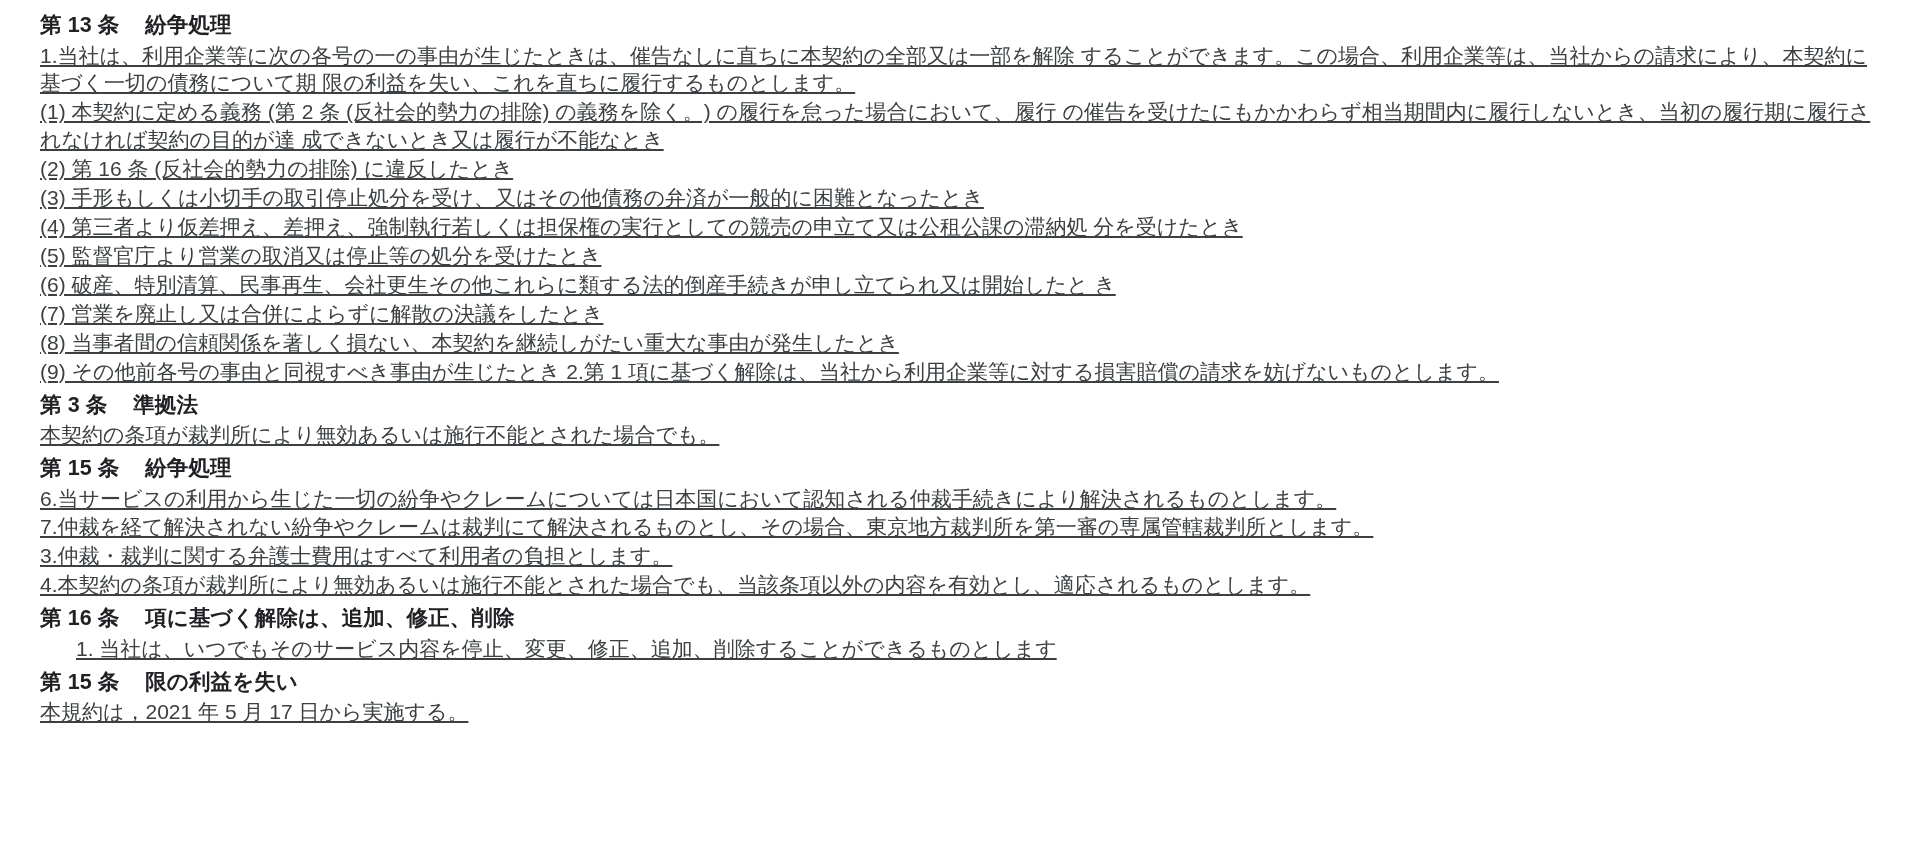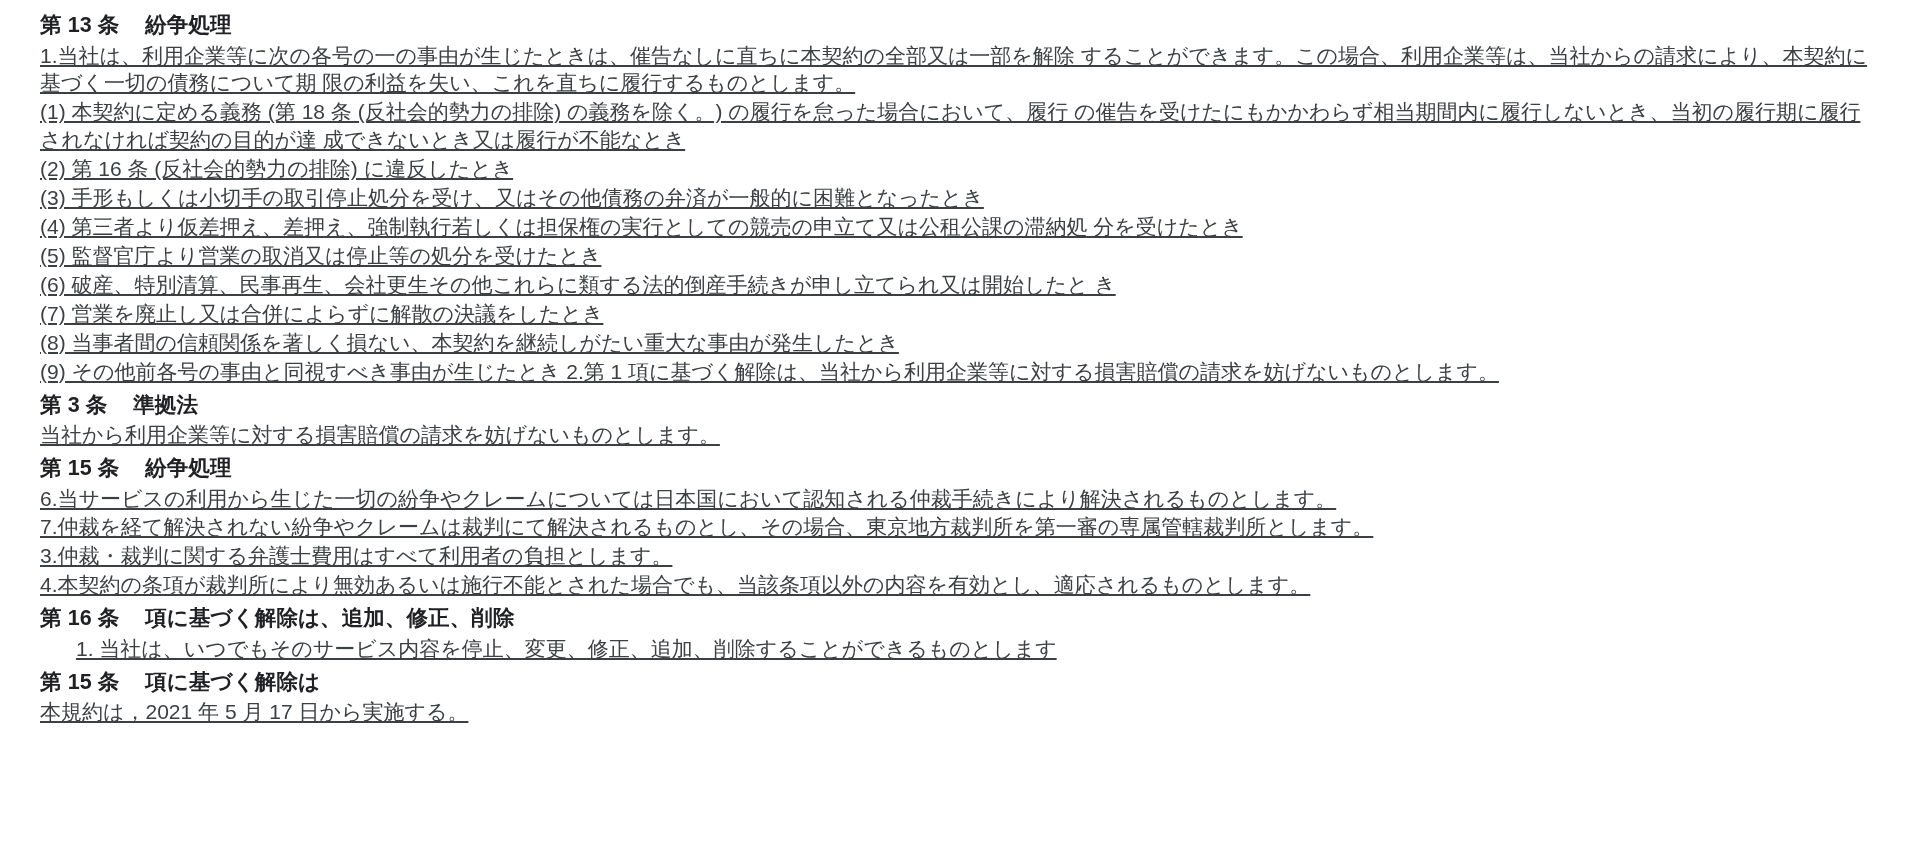--- a/index.html
+++ b/index.html
@@ -47,36 +47,36 @@
 </head>
 <body>
 
 <div class="page">
 
   <div class="block">
     <div class="heading">
       <span class="num">第 13 条</span><span>紛争処理</span>
     </div>
     <p class="para">1.当社は、利用企業等に次の各号の一の事由が生じたときは、催告なしに直ちに本契約の全部又は一部を解除 することができます。この場合、利用企業等は、当社からの請求により、本契約に基づく一切の債務について期 限の利益を失い、これを直ちに履行するものとします。</p>
-    <p class="para">(1) 本契約に定める義務 (第 18 条 (反社会的勢力の排除) の義務を除く。) の履行を怠った場合において、履行 の催告を受けたにもかかわらず相当期間内に履行しないとき、当初の履行期に履行されなければ契約の目的が達 成できないとき又は履行が不能なとき</p>
+    <p class="para">(1) 本契約に定める義務 (第 2 条 (反社会的勢力の排除) の義務を除く。) の履行を怠った場合において、履行 の催告を受けたにもかかわらず相当期間内に履行しないとき、当初の履行期に履行されなければ契約の目的が達 成できないとき又は履行が不能なとき</p>
     <p class="para">(2) 第 16 条 (反社会的勢力の排除) に違反したとき</p>
     <p class="para">(3) 手形もしくは小切手の取引停止処分を受け、又はその他債務の弁済が一般的に困難となったとき</p>
     <p class="para">(4) 第三者より仮差押え、差押え、強制執行若しくは担保権の実行としての競売の申立て又は公租公課の滞納処 分を受けたとき</p>
     <p class="para">(5) 監督官庁より営業の取消又は停止等の処分を受けたとき</p>
     <p class="para">(6) 破産、特別清算、民事再生、会社更生その他これらに類する法的倒産手続きが申し立てられ又は開始したと き</p>
     <p class="para">(7) 営業を廃止し又は合併によらずに解散の決議をしたとき</p>
     <p class="para">(8) 当事者間の信頼関係を著しく損ない、本契約を継続しがたい重大な事由が発生したとき</p>
     <p class="para">(9) その他前各号の事由と同視すべき事由が生じたとき 2.第 1 項に基づく解除は、当社から利用企業等に対する損害賠償の請求を妨げないものとします。</p>
   </div>
 
   <div class="block">
     <div class="heading">
       <span class="num">第 3 条</span><span>準拠法</span>
     </div>
-    <p class="para">当社から利用企業等に対する損害賠償の請求を妨げないものとします。</p>
+    <p class="para">本契約の条項が裁判所により無効あるいは施行不能とされた場合でも。</p>
   </div>
 
   <div class="block">
     <div class="heading">
       <span class="num">第 15 条</span><span>紛争処理</span>
     </div>
     <p class="para">6.当サービスの利用から生じた一切の紛争やクレームについては日本国において認知される仲裁手続きにより解決されるものとします。</p>
     <p class="para">7.仲裁を経て解決されない紛争やクレームは裁判にて解決されるものとし、その場合、東京地方裁判所を第一審の専属管轄裁判所とします。</p>
     <p class="para">3.仲裁・裁判に関する弁護士費用はすべて利用者の負担とします。</p>
     <p class="para">4.本契約の条項が裁判所により無効あるいは施行不能とされた場合でも、当該条項以外の内容を有効とし、適応されるものとします。</p>
@@ -84,18 +84,18 @@
 
   <div class="block">
     <div class="heading">
       <span class="num">第 16 条</span><span>項に基づく解除は、追加、修正、削除</span>
     </div>
     <p class="para olitem">1. 当社は、いつでもそのサービス内容を停止、変更、修正、追加、削除することができるものとします</p>
   </div>
 
   <div class="block">
     <div class="heading">
-      <span class="num">第 15 条</span><span>項に基づく解除は</span>
+      <span class="num">第 15 条</span><span>限の利益を失い</span>
     </div>
     <p class="para">本規約は，2021 年 5 月 17 日から実施する。</p>
   </div>
 
 </div>
 
 </body></html>

